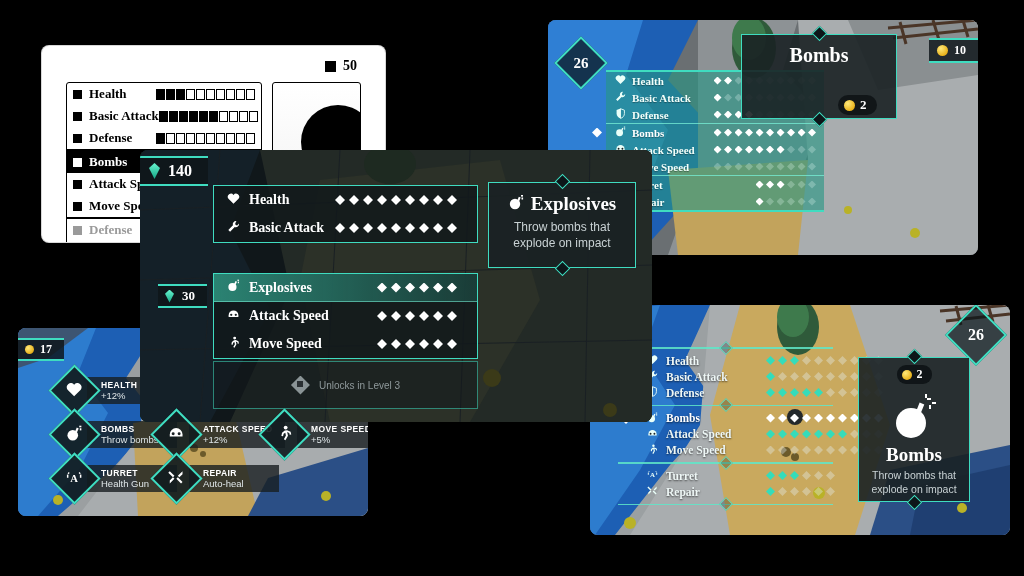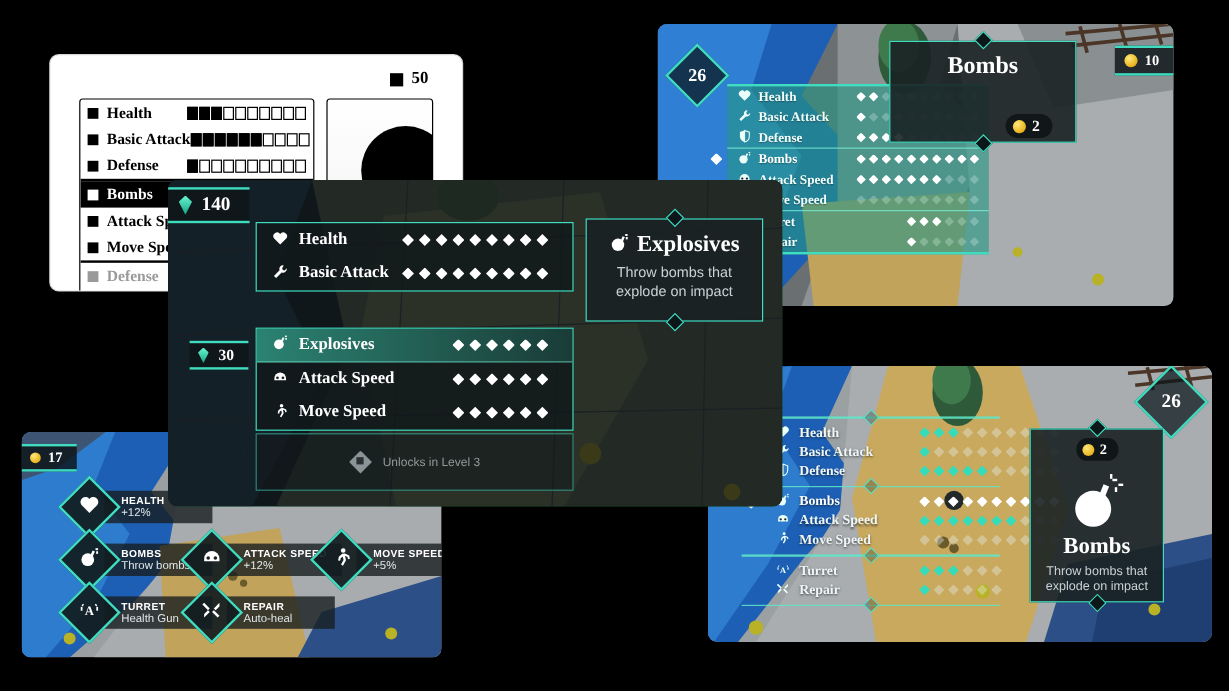--- a/index.html
+++ b/index.html
@@ -238,21 +238,21 @@
     content: ""; position: absolute; left: 50%; top: 47%;
     width: 6px; height: 6px; margin-left: -3px; margin-top: -3px;
     background: #2a3033;
   }
   .lockbox .txt {
     font-family: "Liberation Sans", sans-serif; font-size: 10px; color: #8f999b;
   }
 
   
   #bl-panel {
-    left: 18px; top: 360px; width: 350px; height: 188px;
+    left: 18px; top: 328px; width: 350px; height: 188px;
     border-radius: 8px;
   }
   .pickcard { position: absolute; display: flex; align-items: center; }
   .pickcard .dia {
     width: 37px; height: 37px; flex: none;
     transform: rotate(45deg);
     background: rgba(18,28,31,.92);
     border: 2px solid var(--teal);
     display: flex; align-items: center; justify-content: center;
     z-index: 2;

